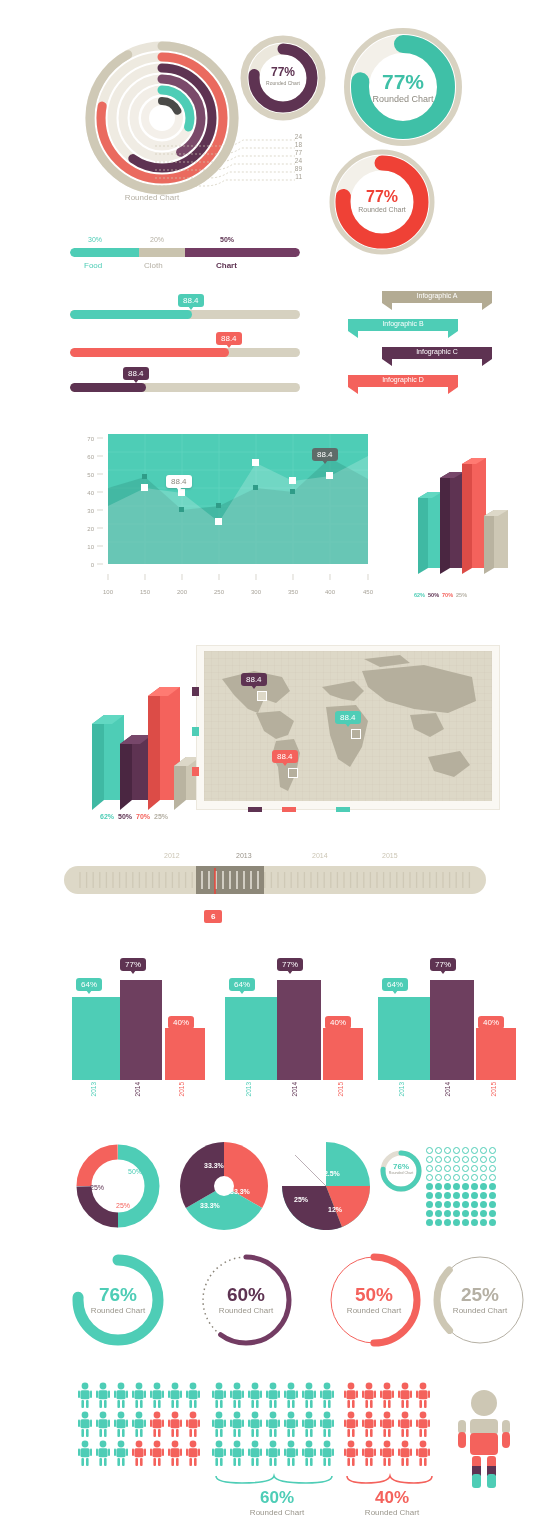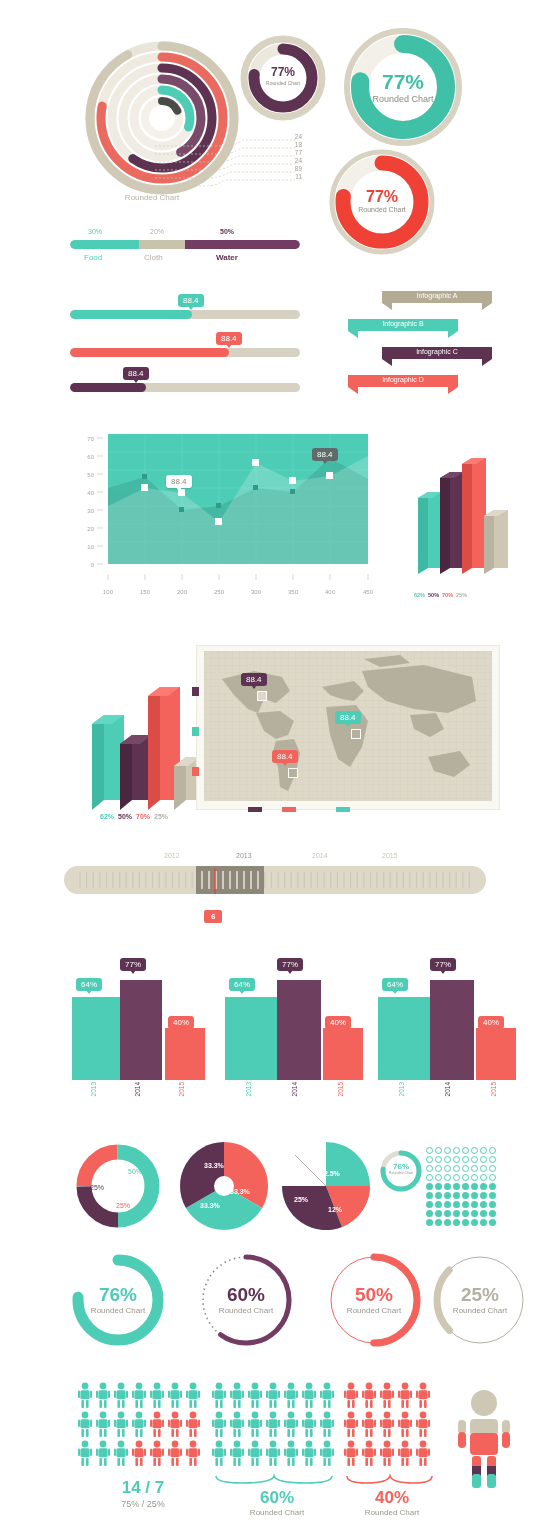--- a/index.html
+++ b/index.html
@@ -103,35 +103,35 @@
     <g transform="rotate(-90 54 54)">
       <circle cx="54" cy="54" r="39" fill="none" stroke="#ef4136" stroke-width="15" stroke-linecap="round" stroke-dasharray="189 56"></circle>
     </g>
   </svg>
   <div class="abs ctr" style="left:0;top:40px;width:108px;">
     <div style="font-size:16px;font-weight:bold;color:#ef4136;">77%</div>
     <div style="font-size:7px;color:#8e8a80;">Rounded Chart</div>
   </div>
 </div>
 
-<div class="abs" style="left:70px;top:228px;width:230px;">
+<div class="abs" style="left:70px;top:236px;width:230px;">
   <div style="position:relative;height:12px;">
     <div class="abs" style="left:18px;font-size:7px;color:#4ecdb6;">30%</div>
     <div class="abs" style="left:80px;font-size:7px;color:#b5b0a4;">20%</div>
     <div class="abs" style="left:150px;font-size:7px;color:#5e3352;font-weight:bold;">50%</div>
   </div>
   <div style="display:flex;height:9px;border-radius:5px;overflow:hidden;">
     <div style="width:30%;background:#4ecdb6;border-radius:5px 0 0 5px;"></div>
     <div style="width:20%;background:#c9c3ae;"></div>
     <div style="width:50%;background:#733c63;border-radius:0 5px 5px 0;"></div>
   </div>
   <div style="position:relative;height:14px;margin-top:4px;">
     <div class="abs" style="left:14px;font-size:8px;color:#4ecdb6;">Food</div>
     <div class="abs" style="left:74px;font-size:8px;color:#b5b0a4;">Cloth</div>
-    <div class="abs" style="left:146px;font-size:8px;color:#5e3352;font-weight:bold;">Water</div>
+    <div class="abs" style="left:146px;font-size:8px;color:#5e3352;font-weight:bold;">Chart</div>
   </div>
 </div>
 
 <div class="abs" style="left:70px;top:310px;width:230px;">
   <div class="tag teal" style="left:108px;top:-16px;">88.4</div>
   <div class="barTrack">
       <div class="barFill" style="width:53%;background:#4ecdb6;"></div>
     </div>
 </div>
 <div class="abs" style="left:70px;top:348px;width:230px;">
@@ -658,24 +658,20 @@
     <g fill="#f4625c">
       <use href="#person" x="72" y="29"></use>
         <use href="#person" x="90" y="29"></use>
         <use href="#person" x="108" y="29"></use>
       <use href="#person" x="54" y="58"></use>
         <use href="#person" x="72" y="58"></use>
         <use href="#person" x="90" y="58"></use>
       <use href="#person" x="108" y="58"></use>
     </g>
   </svg>
-  <div class="ctr" style="width:130px;margin-top:6px;">
-    <div style="font-size:17px;font-weight:bold;color:#4ecdb6;">14 / 7</div>
-    <div style="font-size:9px;color:#9a968c;margin-top:1px;">75% / 25%</div>
-  </div>
 </div>
 
 <div class="abs" style="left:212px;top:1382px;">
   <svg width="130" height="90" viewBox="0 0 130 90">
     <g fill="#4ecdb6">
       <use href="#person" x="0" y="0"></use>
         <use href="#person" x="18" y="0"></use>
         <use href="#person" x="36" y="0"></use>
       <use href="#person" x="54" y="0"></use>
         <use href="#person" x="72" y="0"></use>

